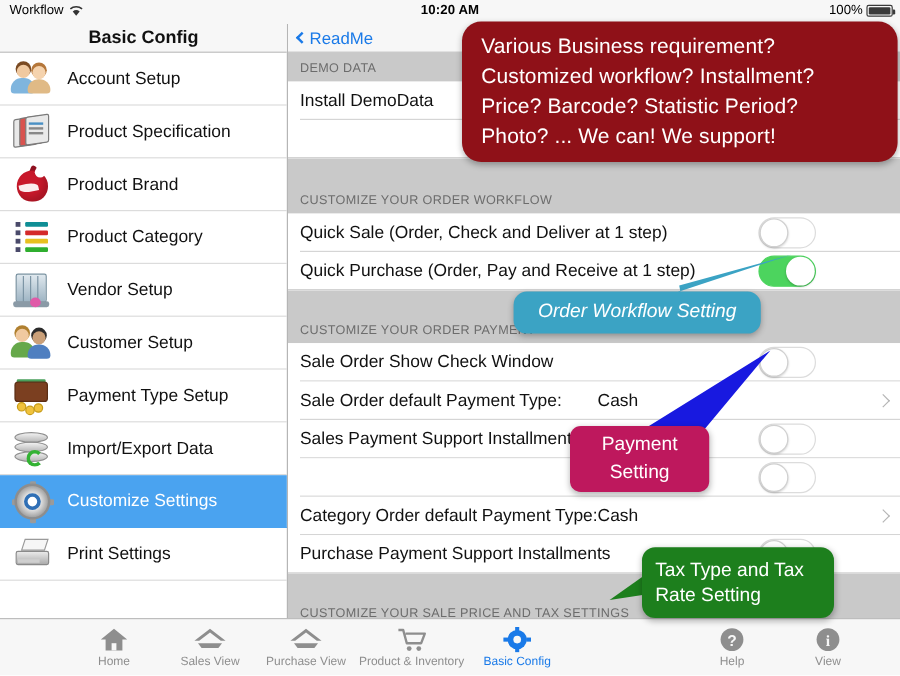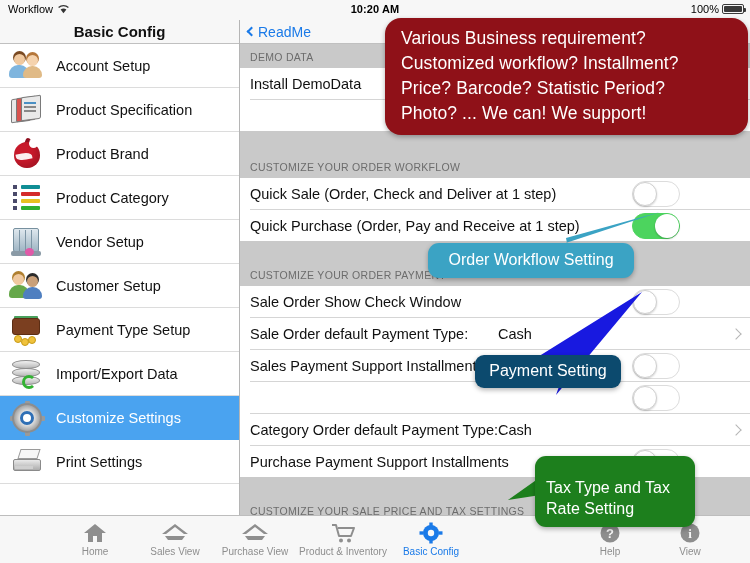--- a/index.html
+++ b/index.html
@@ -140,25 +140,25 @@
   
   .callout { position:absolute; border-radius: 12px; color:#fff; z-index: 40;
      box-shadow: 0 2px 5px rgba(0,0,0,.30); }
   .callout .txt { padding: 7px 12px; line-height: 1.42; }
 
   #callout-red { left: 385px; top: 18px; width: 363px; background:#8f1118;
      border-radius: 16px; }
   #callout-red .txt { font-size: 17.5px; padding: 8px 14px 10px 16px; letter-spacing:.1px;}
 
   #callout-blue-wf { left: 428px; top: 243px; width: 206px; background:#3ba3c4; border-radius:11px;}
-  #callout-blue-wf .txt { font-size: 16px; padding: 6px 8px; text-align:center;}
-  #callout-blue-pay { left: 475px; top: 355px; width: 146px; background:#0c4a6e; border-radius:9px;}
+  #callout-blue-wf .txt { font-size: 16px; padding: 6px 8px; text-align:center;font-style:italic;}
+  #callout-blue-pay { left: 475px; top: 355px; width: 116px; background:#be185d; border-radius:9px;}
   #callout-blue-pay .txt { font-size: 16px; padding: 5px 8px; text-align:center;}
   #callout-green { left: 535px; top: 456px; width: 160px; background:#1d7f1d; border-radius:11px;}
-  #callout-green .txt { font-size: 16px; padding: 22px 0 7px 11px; line-height:1.3;}
+  #callout-green .txt { font-size: 16px; padding: 10px 0 7px 11px; line-height:1.3;}
 
   .arrowsvg { position:absolute; left:0; top:0; width:750px; height:563px; z-index:35; pointer-events:none;}
 
   
   .tabbar {
     position:absolute; left:0; bottom:0; width:750px; height:48px;
     background:#f7f7f7; border-top:1px solid #bdbdbd; display:flex; align-items:center;
   }
   .tab { width: 80px; text-align:center; color:#8e8e8e; font-size:10px; position:relative;}
   .tab .ti { height: 22px; position:relative; margin-bottom:2px;}

